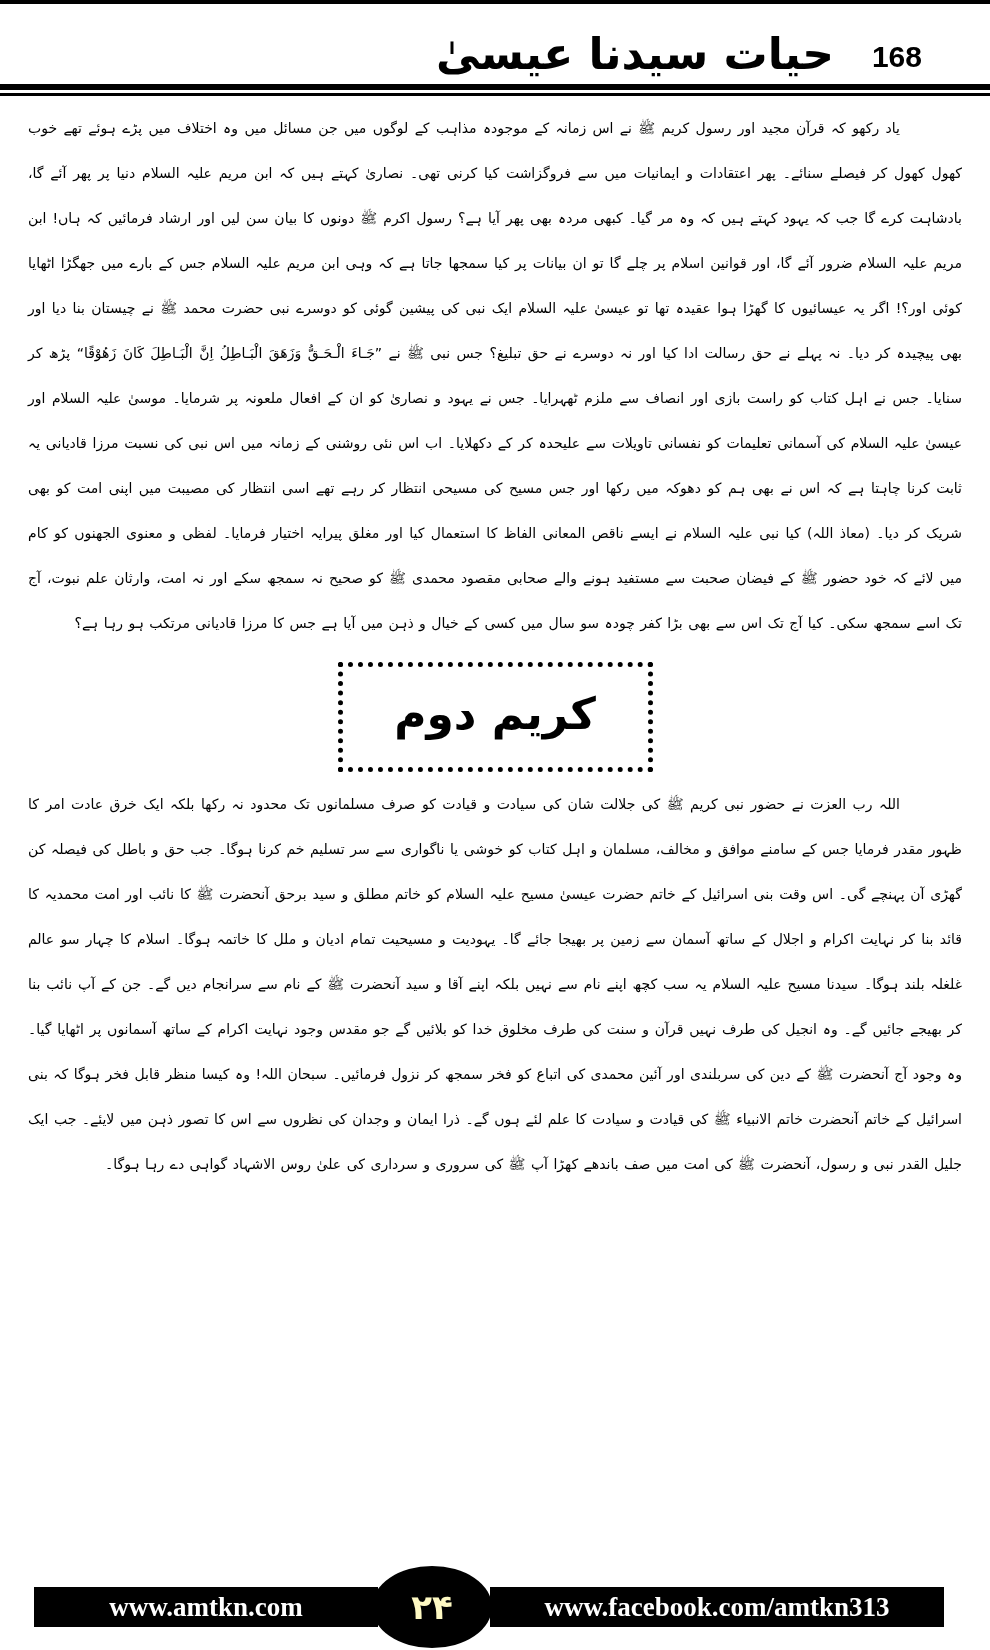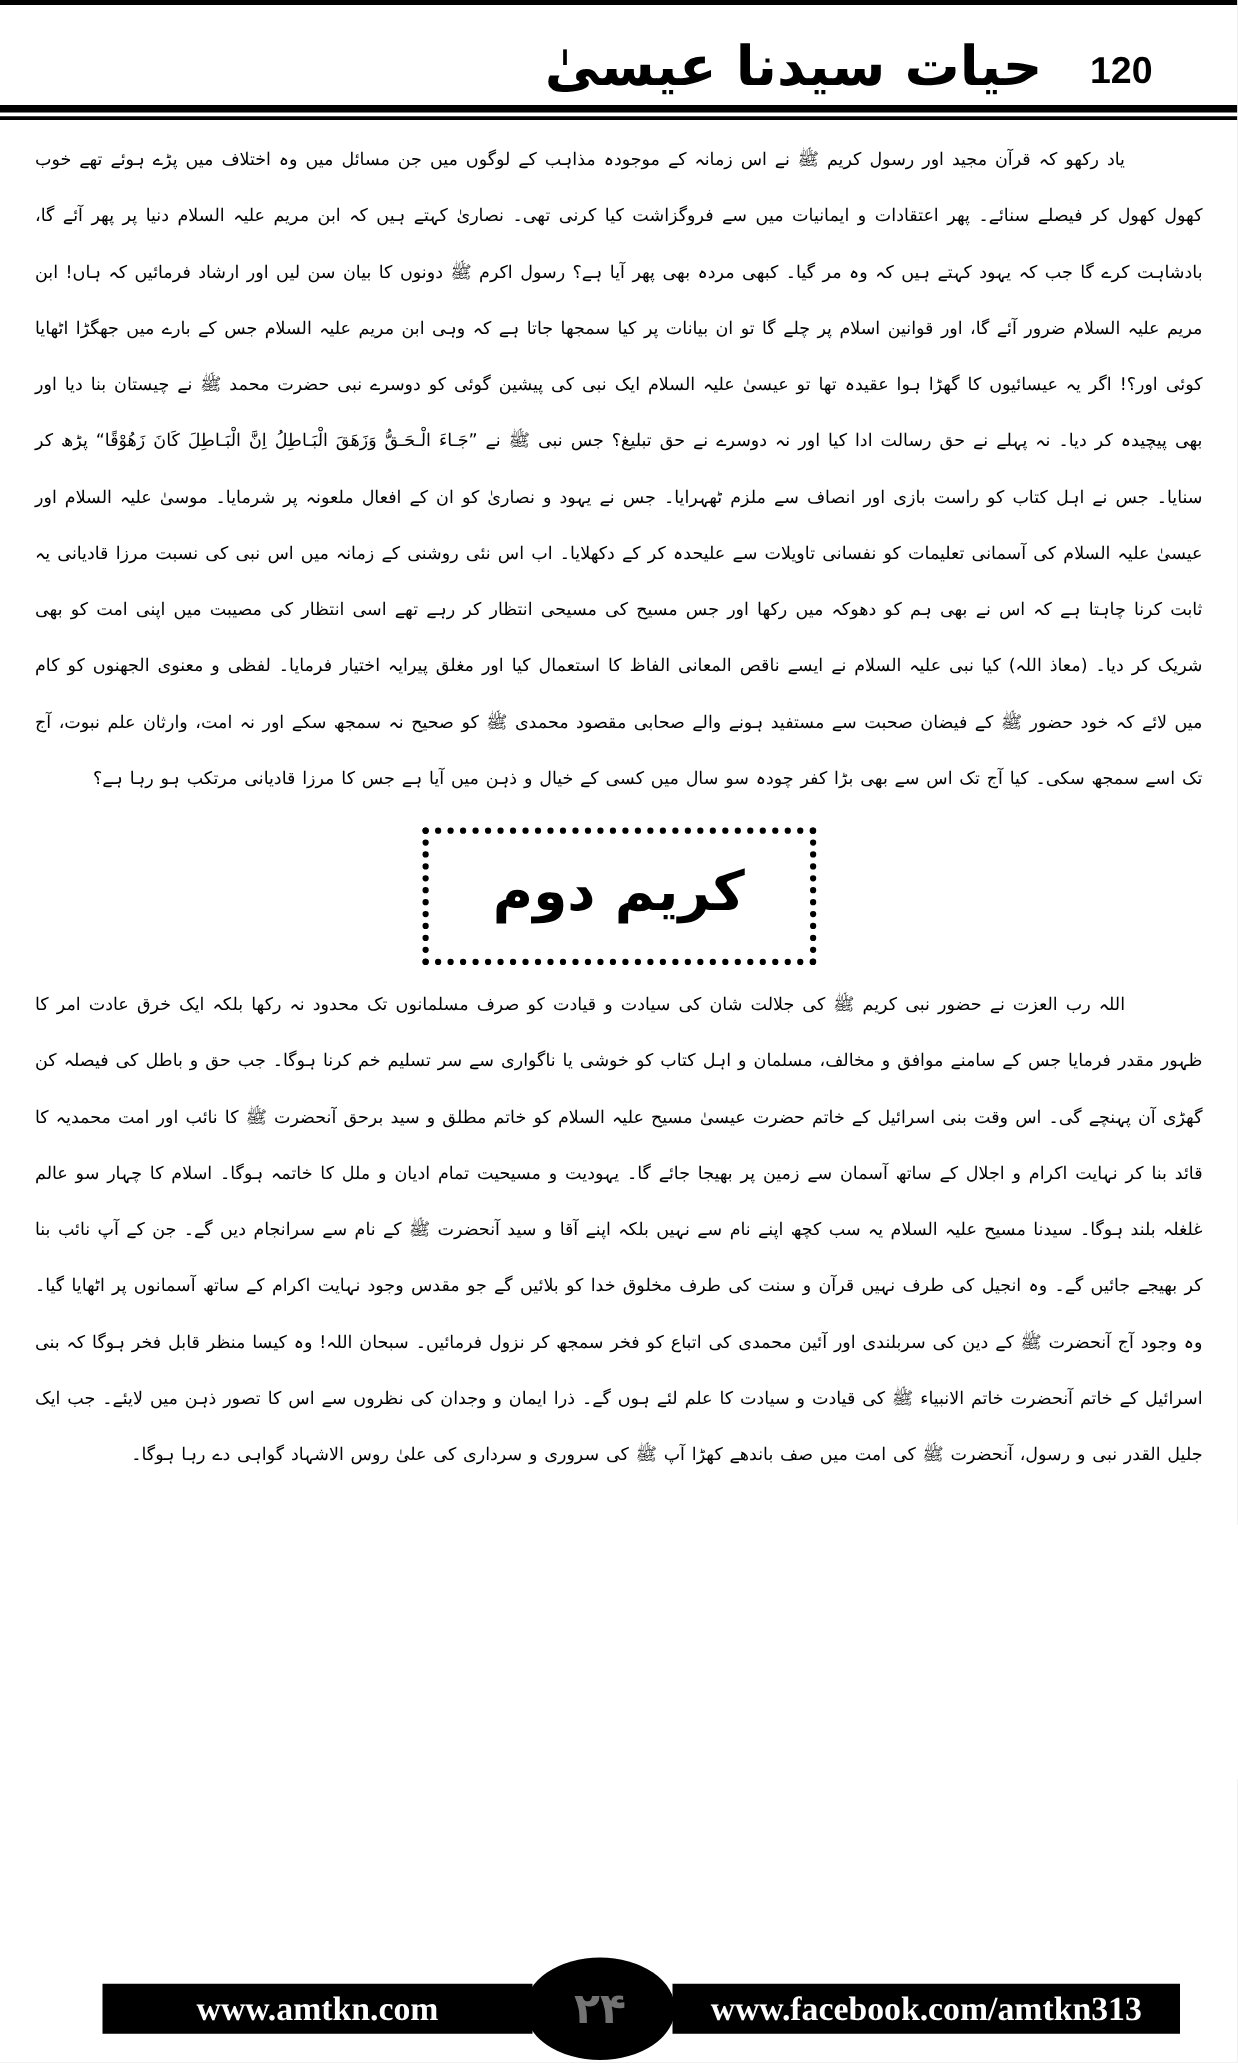--- a/index.html
+++ b/index.html
@@ -69,51 +69,51 @@
   }
   .section-heading{
     margin:8px 0 14px 0;
     text-align:center;
     font-size:35px;font-weight:bold;
     letter-spacing:-1px;
     line-height:1.5;
   }
   
   .footer{
-    position:absolute;left:0;right:0;bottom:2px;height:82px;margin-left:48px;
+    position:absolute;left:0;right:0;bottom:2px;height:82px;
   }
   .footer .bar{
     position:absolute;top:21px;height:40px;background:#000;
     color:#fff;
     display:flex;align-items:center;justify-content:center;
     font-family:"Liberation Serif",serif;
     font-weight:bold;font-size:27px;
     direction:ltr;
     white-space:nowrap;
   }
   .bar-left{left:34px;width:344px;}
   .bar-right{left:490px;right:46px;}
   .page-ellipse{
     position:absolute;left:372px;top:0;
     width:120px;height:82px;
     background:#000;border-radius:50%;
-    color:#737373;
+    color:#fef9c3;
     display:flex;align-items:center;justify-content:center;
     font-size:34px;font-weight:bold;
   }
 </style>
 </head>
 <body>
 
 <div class="page">
 
   <div class="top-border"></div>
 
   <header class="header">
-    <span class="hdr-num">120</span>
+    <span class="hdr-num">168</span>
     <span class="hdr-title"><span>حیات سیدنا عیسیٰ</span></span>
   </header>
 
   <div class="header-rule"></div>
 
   <main class="main">
 
     <p class="para">یاد رکھو کہ قرآن مجید اور رسول کریم ﷺ نے اس زمانہ کے موجودہ مذاہب کے لوگوں میں جن مسائل میں وہ اختلاف میں پڑے ہوئے تھے خوب کھول کھول کر فیصلے سنائے۔ پھر اعتقادات و ایمانیات میں سے فروگزاشت کیا کرنی تھی۔ نصاریٰ کہتے ہیں کہ ابن مریم علیہ السلام دنیا پر پھر آئے گا، بادشاہت کرے گا جب کہ یہود کہتے ہیں کہ وہ مر گیا۔ کبھی مردہ بھی پھر آیا ہے؟ رسول اکرم ﷺ دونوں کا بیان سن لیں اور ارشاد فرمائیں کہ ہاں! ابن مریم علیہ السلام ضرور آئے گا، اور قوانین اسلام پر چلے گا تو ان بیانات پر کیا سمجھا جاتا ہے کہ وہی ابن مریم علیہ السلام جس کے بارے میں جھگڑا اٹھایا کوئی اور؟! اگر یہ عیسائیوں کا گھڑا ہوا عقیدہ تھا تو عیسیٰ علیہ السلام ایک نبی کی پیشین گوئی کو دوسرے نبی حضرت محمد ﷺ نے چیستان بنا دیا اور بھی پیچیدہ کر دیا۔ نہ پہلے نے حق رسالت ادا کیا اور نہ دوسرے نے حق تبلیغ؟ جس نبی ﷺ نے ”جَـاءَ الْـحَـقُّ وَزَهَقَ الْبَـاطِلُ اِنَّ الْبَـاطِلَ كَانَ زَهُوْقًا“ پڑھ کر سنایا۔ جس نے اہل کتاب کو راست بازی اور انصاف سے ملزم ٹھہرایا۔ جس نے یہود و نصاریٰ کو ان کے افعال ملعونہ پر شرمایا۔ موسیٰ علیہ السلام اور عیسیٰ علیہ السلام کی آسمانی تعلیمات کو نفسانی تاویلات سے علیحدہ کر کے دکھلایا۔ اب اس نئی روشنی کے زمانہ میں اس نبی کی نسبت مرزا قادیانی یہ ثابت کرنا چاہتا ہے کہ اس نے بھی ہم کو دھوکہ میں رکھا اور جس مسیح کی مسیحی انتظار کر رہے تھے اسی انتظار کی مصیبت میں اپنی امت کو بھی شریک کر دیا۔ (معاذ اللہ) کیا نبی علیہ السلام نے ایسے ناقص المعانی الفاظ کا استعمال کیا اور مغلق پیرایہ اختیار فرمایا۔ لفظی و معنوی الجھنوں کو کام میں لائے کہ خود حضور ﷺ کے فیضان صحبت سے مستفید ہونے والے صحابی مقصود محمدی ﷺ کو صحیح نہ سمجھ سکے اور نہ امت، وارثان علم نبوت، آج تک اسے سمجھ سکی۔ کیا آج تک اس سے بھی بڑا کفر چودہ سو سال میں کسی کے خیال و ذہن میں آیا ہے جس کا مرزا قادیانی مرتکب ہو رہا ہے؟</p>
 
     <div class="tamheed-box">

